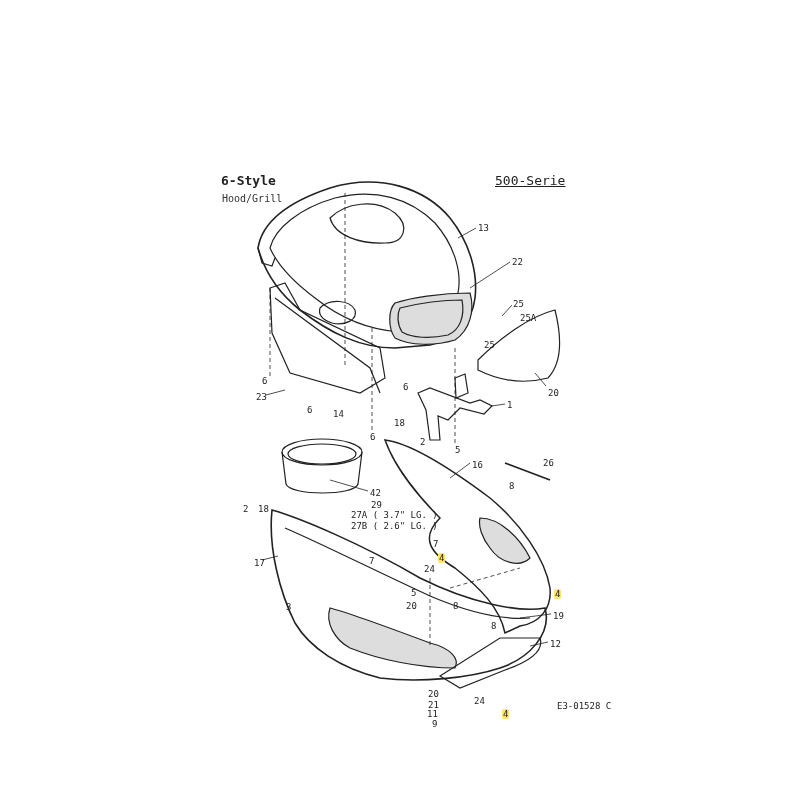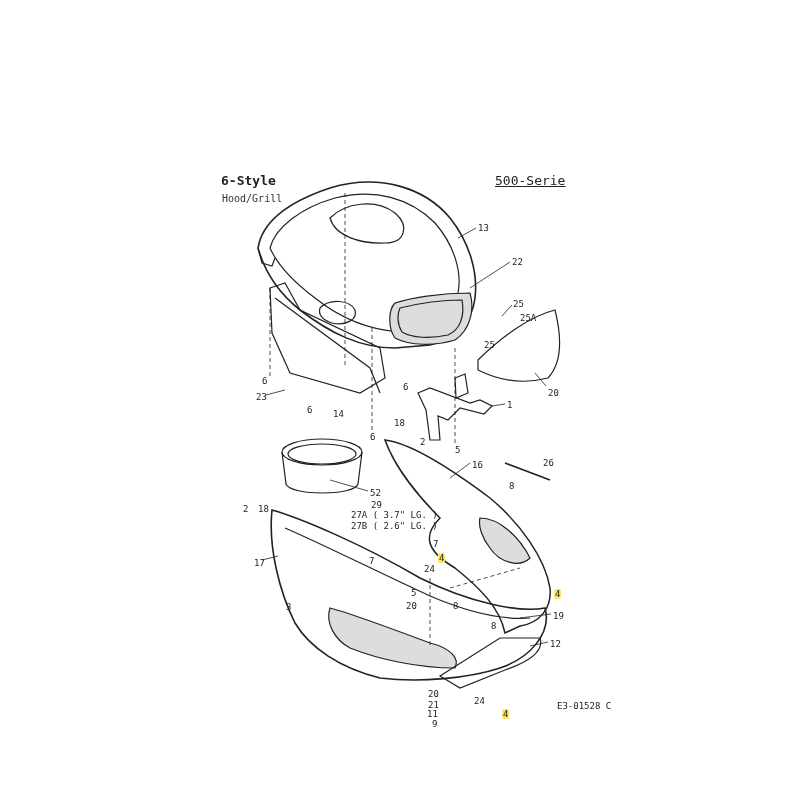--- a/index.html
+++ b/index.html
@@ -108,21 +108,21 @@
       <span class="lbl" style="left: 333px; top: 361px;">14</span>
       <span class="lbl" style="left: 370px; top: 384px;">6</span>
       <span class="lbl" style="left: 403px; top: 334px;">6</span>
       <span class="lbl" style="left: 507px; top: 352px;">1</span>
       <span class="lbl" style="left: 394px; top: 370px;">18</span>
       <span class="lbl" style="left: 420px; top: 389px;">2</span>
       <span class="lbl" style="left: 455px; top: 397px;">5</span>
       <span class="lbl" style="left: 543px; top: 410px;">26</span>
       <span class="lbl" style="left: 509px; top: 433px;">8</span>
       <span class="lbl" style="left: 472px; top: 412px;">16</span>
-      <span class="lbl" style="left: 370px; top: 440px;">52</span>
+      <span class="lbl" style="left: 370px; top: 440px;">42</span>
       <span class="lbl" style="left: 371px; top: 452px;">29</span>
       <span class="lbl" style="left: 351px; top: 462px;">27A ( 3.7" LG. )</span>
       <span class="lbl" style="left: 351px; top: 473px;">27B ( 2.6" LG. )</span>
       <span class="lbl" style="left: 243px; top: 456px;">2</span>
       <span class="lbl" style="left: 258px; top: 456px;">18</span>
       <span class="lbl" style="left: 254px; top: 510px;">17</span>
       <span class="lbl" style="left: 369px; top: 508px;">7</span>
       <span class="lbl" style="left: 433px; top: 491px;">7</span>
       <span class="lbl hl" style="left: 438px; top: 505px;">4</span>
       <span class="lbl" style="left: 424px; top: 516px;">24</span>

